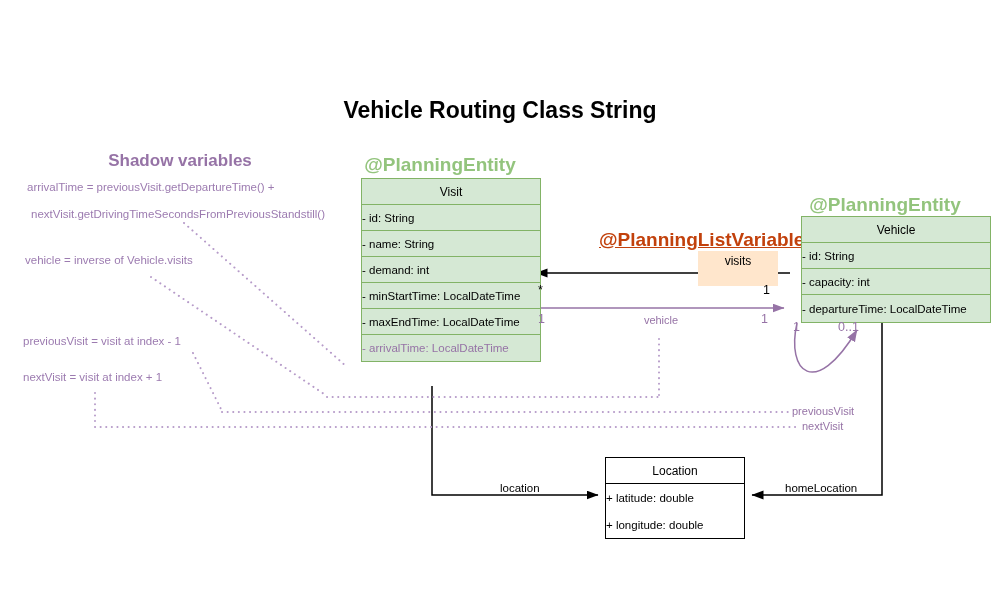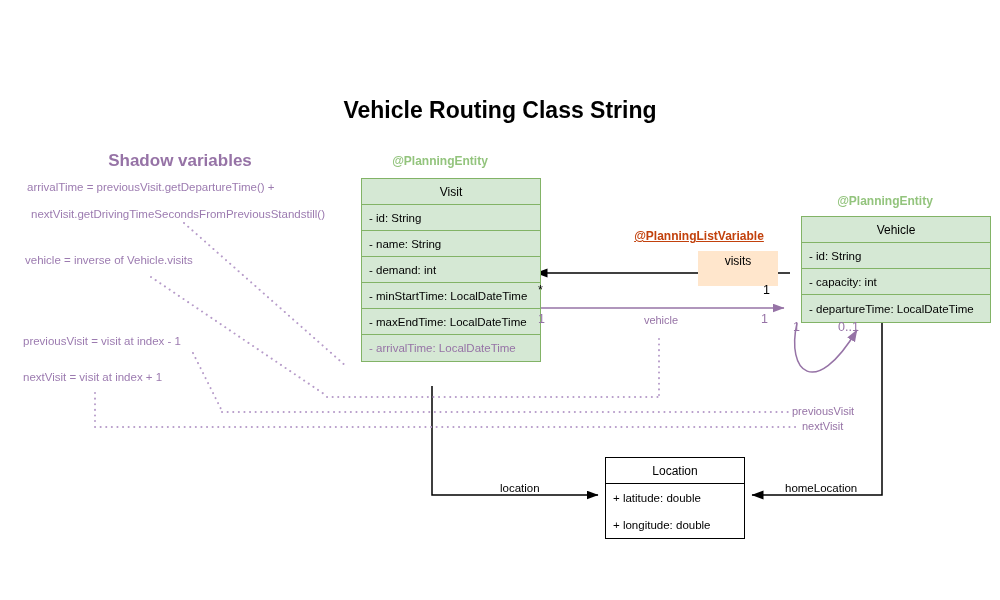--- a/index.html
+++ b/index.html
@@ -11,36 +11,36 @@
   .title{
     left:0;top:97px;width:1000px;text-align:center;
     font-size:23px;font-weight:bold;color:#000;
   }
   .shadow-heading{
     left:30px;top:151px;width:300px;text-align:center;
     font-size:17px;font-weight:bold;color:#9673a6;
   }
   .shadow-line{font-size:11.5px;color:#9c7bb0;white-space:nowrap;}
   .entity-annotation{
-    text-align:center;font-size:12px;font-weight:bold;white-space:nowrap;
+    text-align:center;font-size:19px;font-weight:bold;white-space:nowrap;
   }
   .green-text{color:#93c47d;}
   .orange-text{color:#c2410c;text-decoration:underline;}
   .chip{
     background:#ffe6cc;text-align:center;font-size:12px;color:#000;
     line-height:20px;height:35px;
   }
   .uml{position:absolute;box-sizing:border-box;font-size:11.5px;color:#000;}
   .uml .hdr{
     text-align:center;box-sizing:border-box;font-size:12px;
     display:flex;align-items:center;justify-content:center;
   }
   .uml .row{
     box-sizing:border-box;display:flex;align-items:center;
-    padding-left:7px;white-space:nowrap;overflow:hidden;
+    white-space:nowrap;overflow:hidden;
   }
   .uml.green{border:1px solid #82b366;background:#d5e8d4;margin-left:11px;}
   .uml.green .hdr{height:26px;border-bottom:1px solid #82b366;}
   .uml.green .row{height:26px;border-bottom:1px solid #82b366;}
   .uml.green .row:last-child{border-bottom:none;}
   .uml.plain{border:1px solid #000;background:#fff;}
   .uml.plain .hdr{height:26px;border-bottom:1px solid #000;}
   .uml.plain .row{height:26px;}
   .shadow-attr{color:#9673a6;}
   .mult{font-size:12.5px;white-space:nowrap;}

